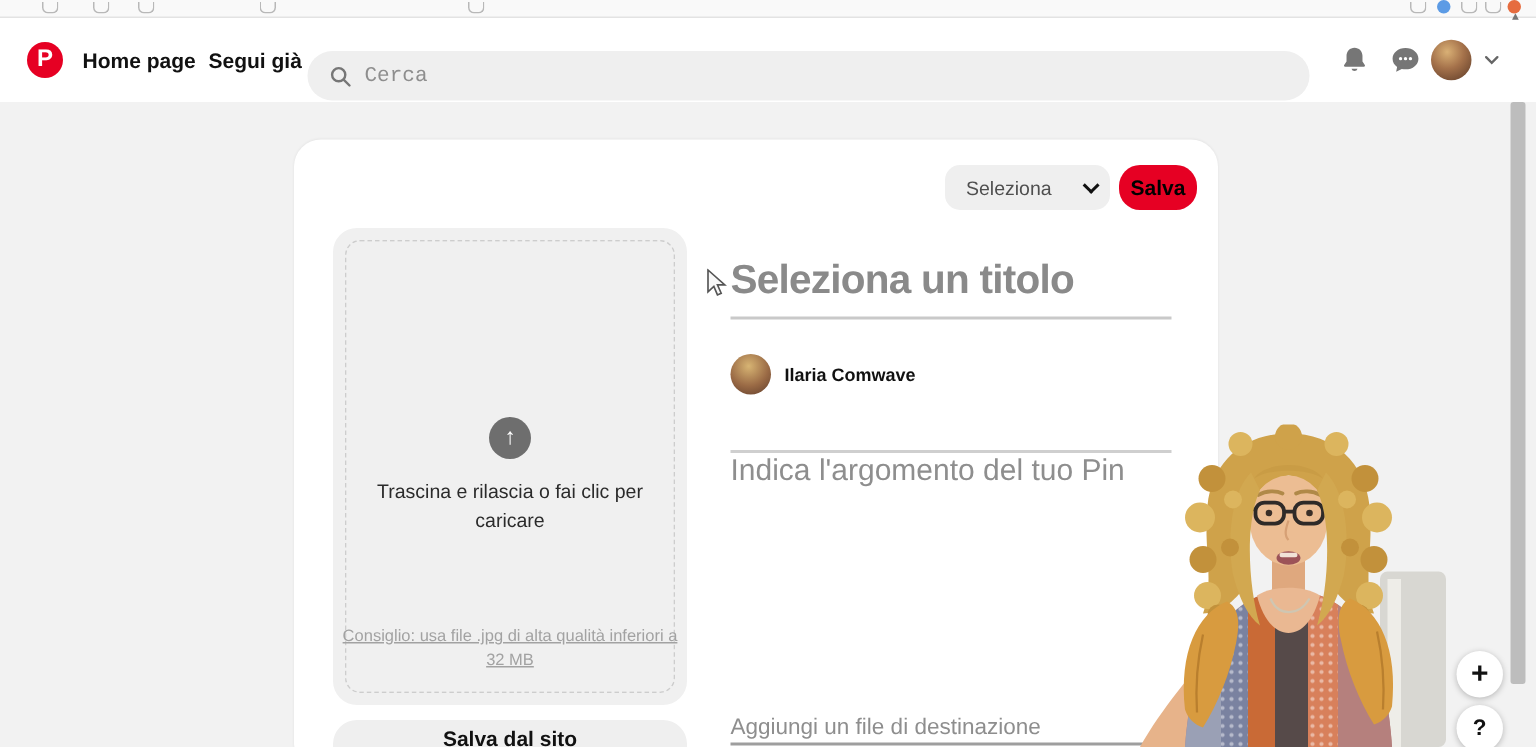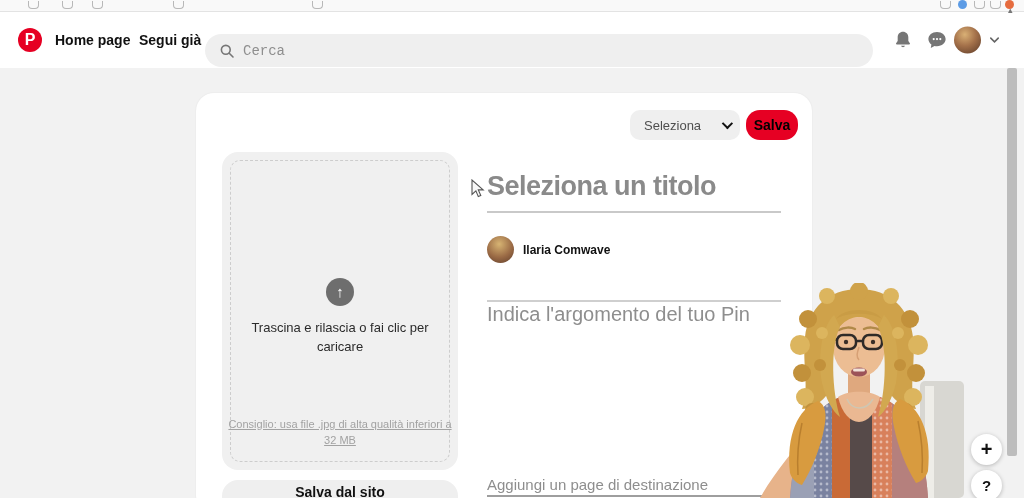--- a/index.html
+++ b/index.html
@@ -172,21 +172,21 @@
   <div class="rule r1"></div>
 
   <div class="author">
     <div class="av"></div>
     <div class="nm">Ilaria Comwave</div>
   </div>
 
   <div class="desc-ph">Indica l'argomento del tuo Pin</div>
   <div class="rule r2"></div>
 
-  <div class="link-ph">Aggiungi un page di destinazione</div>
+  <div class="link-ph">Aggiungi un file di destinazione</div>
   <div class="rule r3"></div>
 </div>
 
 <svg class="cursor" width="14" height="20" viewBox="0 0 14 20">
   <path d="M1,1 L1,15.5 L4.9,11.9 L7.3,17.6 L9.8,16.5 L7.3,10.9 L12.2,10.9 Z" fill="#f8f8f8" stroke="#555" stroke-width="1.1"></path>
 </svg>
 
 <div class="person">
 <svg width="215" height="215" viewBox="0 0 215 215">
   <defs>

